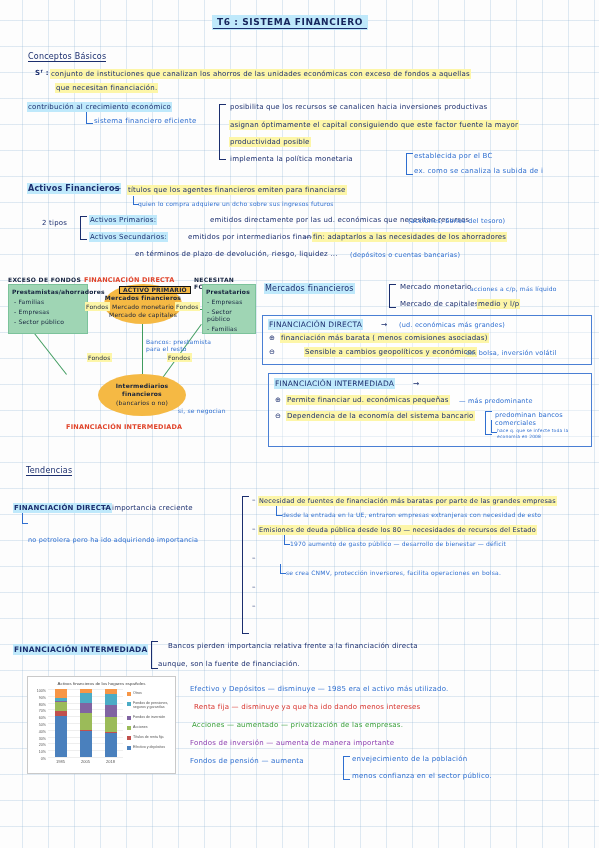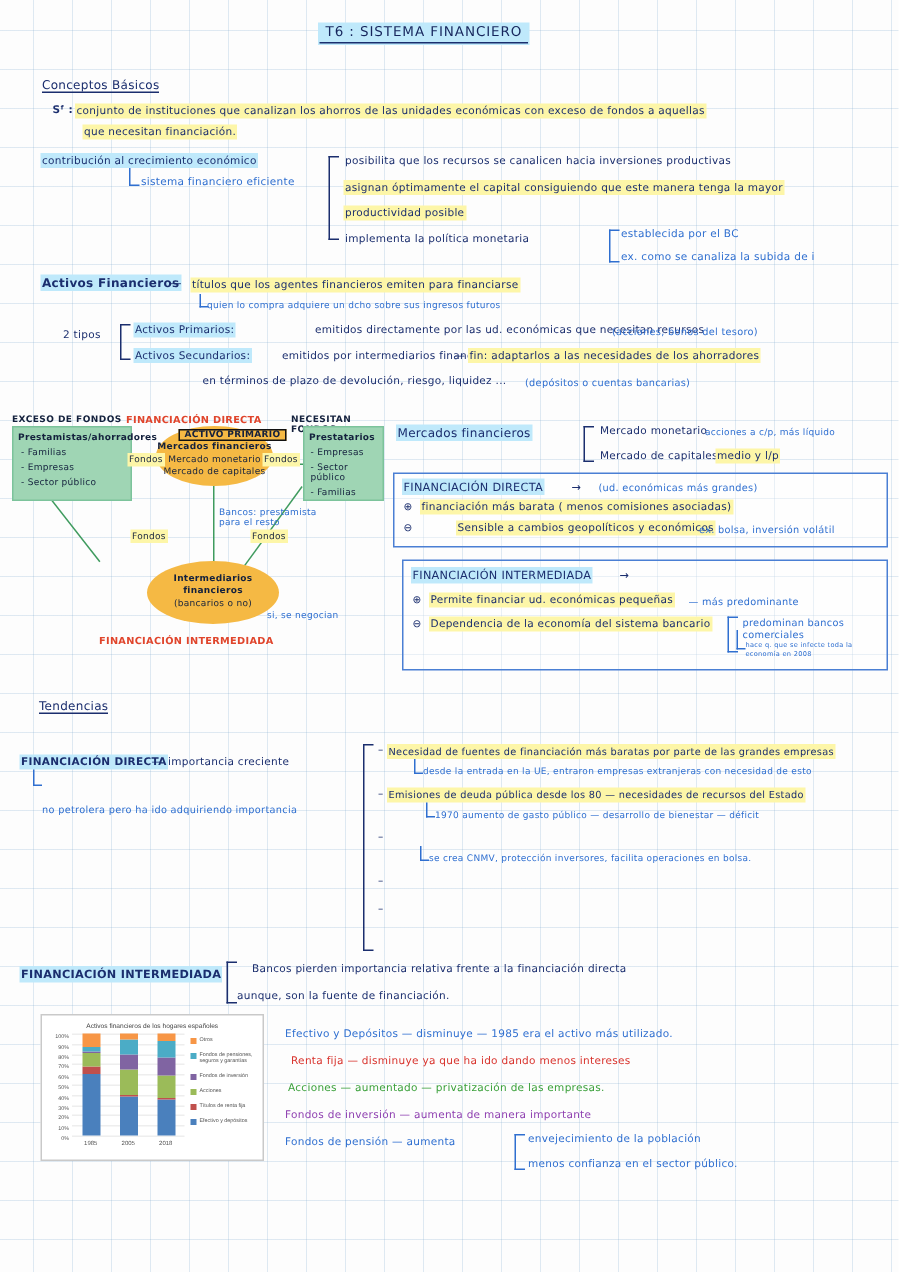--- a/index.html
+++ b/index.html
@@ -61,35 +61,35 @@
   .cat-lbl{font-size:4px;color:#555;font-family:"Liberation Sans",sans-serif;text-align:center;}
   .lg-txt{font-size:3.6px;color:#555;font-family:"Liberation Sans",sans-serif;line-height:1.25;}
   .ch-title{font-size:4.4px;color:#444;font-family:"Liberation Sans",sans-serif;text-align:center;}
   .gridline{position:absolute;left:0;right:0;height:1px;background:#eee;}
 </style>
 </head>
 <body>
 
 <div id="page">
 
-  <div class="abs hw dark sz9 und hl-c" style="left:213px;top:16px;padding:1px 4px;font-weight:normal;letter-spacing:.6px;text-align:center;">T6 : SISTEMA FINANCIERO</div>
+  <div class="abs hw dark sz9 und hl-c" style="left:213px;top:16px;padding:1px 4px;font-weight:bold;letter-spacing:.6px;text-align:center;">T6 : SISTEMA FINANCIERO</div>
 
   <div class="abs hw ink sz8 und" style="left:28px;top:52px;">Conceptos Básicos</div>
 
   <div class="abs hw ink sz7" style="left:35px;top:69px;font-weight:bold;">Sᶠ :</div>
   <div class="abs hw ink sz7 hl-y nowrap" style="left:51px;top:70px;">conjunto de instituciones que canalizan los ahorros de las unidades económicas con exceso de fondos a aquellas</div>
   <div class="abs hw ink sz7 hl-y nowrap" style="left:56px;top:84px;">que necesitan financiación.</div>
 
   <div class="abs hw ink sz7 hl-c nowrap" style="left:28px;top:103px;">contribución al crecimiento económico</div>
   <div class="elbow" style="left:86px;top:112px;width:6px;height:11px;"></div>
   <div class="abs hw blue sz7 nowrap" style="left:94px;top:117px;">sistema financiero eficiente</div>
 
   <div class="brk" style="left:219px;top:104px;height:54px;"></div>
   <div class="abs hw ink sz7 nowrap" style="left:230px;top:103px;">posibilita que los recursos se canalicen hacia inversiones productivas</div>
-  <div class="abs hw ink sz7 hl-y nowrap" style="left:230px;top:121px;">asignan óptimamente el capital consiguiendo que este manera tenga la mayor</div>
+  <div class="abs hw ink sz7 hl-y nowrap" style="left:230px;top:121px;">asignan óptimamente el capital consiguiendo que este factor fuente la mayor</div>
   <div class="abs hw ink sz7 nowrap" style="left:230px;top:138px;"><span class="hl-y">productividad posible</span></div>
   <div class="abs hw ink sz7 nowrap" style="left:230px;top:155px;">implementa la política monetaria</div>
 
   <div class="brk-b" style="left:406px;top:153px;height:20px;"></div>
   <div class="abs hw blue sz7 nowrap" style="left:414px;top:152px;">establecida por el BC</div>
   <div class="abs hw blue sz7 nowrap" style="left:414px;top:167px;">ex. como se canaliza la subida de i</div>
 
   <div class="abs hw ink sz8 hl-c" style="left:28px;top:184px;font-weight:bold;">Activos Financieros</div>
   <div class="abs hw ink sz8" style="left:113px;top:184px;">—</div>
   <div class="abs hw ink sz7 hl-y nowrap" style="left:128px;top:186px;">títulos que los agentes financieros emiten para financiarse</div>

